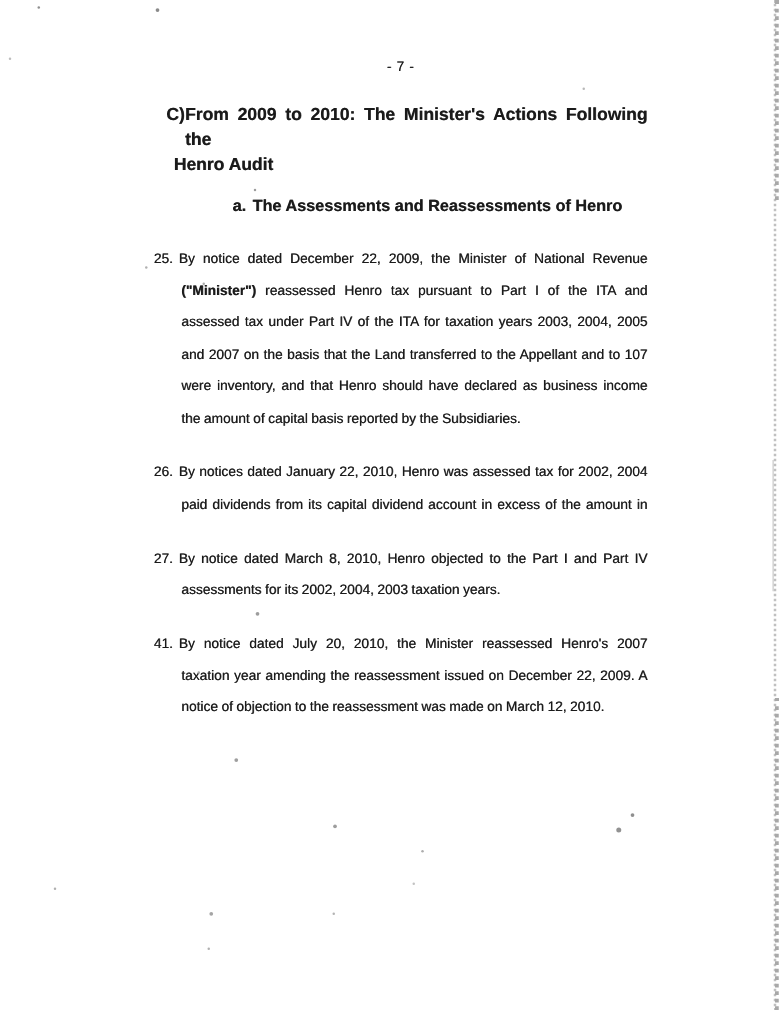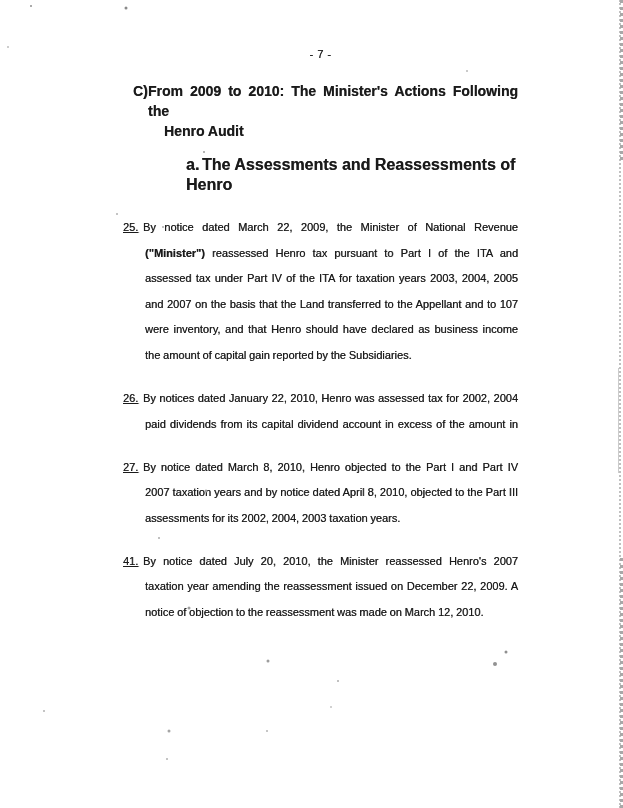--- a/index.html
+++ b/index.html
@@ -18,36 +18,36 @@
   .page-number{
     margin-top:47px;
     text-align:center;
     font-size:11px;line-height:14px;letter-spacing:0.5px;
   }
   .heading{
     margin-top:20px;
     font-weight:bold;font-size:14px;line-height:20px;
   }
   .h1{margin-left:25px;text-indent:-15px;text-align:justify;text-align-last:justify;}
-  .h2{margin-left:41px;}
+  .h2{margin-left:16px;}
   .hlabel{display:inline-block;width:15px;text-indent:0;}
   .subheading{
     margin-top:14px;margin-left:63px;
-    font-weight:bold;font-size:16px;line-height:20px;
+    font-weight:bold;font-size:13px;line-height:20px;
   }
   .slabel{display:inline-block;width:16px;}
   .paras{margin-top:20px;font-size:11px;}
   .para{
     margin-left:22px;margin-bottom:17.4px;
     line-height:25.6px;word-spacing:-0.3px;
   }
   .bline{text-align:justify;min-height:25.6px;}
   .j{text-align-last:justify;}
   .first{text-indent:-22px;}
-  .pnum{display:inline-block;width:20px;text-indent:0;text-decoration:underline;}
+  .pnum{display:inline-block;width:20px;text-indent:0;}
   b{font-weight:bold;}
 
   
   .edge-dots{position:absolute;top:0;right:2px;height:808px;width:0;border-right:2px dotted #c0c0c0;}
   .edge-dots-top{position:absolute;top:0;right:0;height:160px;width:0;border-right:3px dotted #a8a8a8;}
   .edge-dots-bottom{position:absolute;bottom:0;right:0;height:250px;width:0;border-right:3px dotted #a8a8a8;}
   .edge-solid{position:absolute;top:368px;right:4px;height:105px;width:1px;background:#cccccc;}
 
   
   .specks{
@@ -85,36 +85,35 @@
   <div class="heading">
     <div class="h1"><span class="hlabel">C)</span><span>From 2009 to 2010: The Minister's Actions Following the</span></div>
     <div class="h2">Henro Audit</div>
   </div>
 
   <div class="subheading"><span class="slabel">a.</span><span>The Assessments and Reassessments of Henro</span></div>
 
   <div class="paras">
 
     <div class="para">
-      <div class="bline j first"><span class="pnum">25.</span><span>By notice dated March 22, 2009, the Minister of National Revenue</span></div>
+      <div class="bline j first"><span class="pnum">25.</span><span>By notice dated December 22, 2009, the Minister of National Revenue</span></div>
       <div class="bline j"><b>("Minister")</b> <span>reassessed Henro tax pursuant to Part I of the ITA and</span></div>
       <div class="bline j">assessed tax under Part IV of the ITA for taxation years 2003, 2004, 2005</div>
       <div class="bline j">and 2007 on the basis that the Land transferred to the Appellant and to 107</div>
       <div class="bline j">were inventory, and that Henro should have declared as business income</div>
-      <div class="bline">the amount of capital gain reported by the Subsidiaries.</div>
+      <div class="bline">the amount of capital basis reported by the Subsidiaries.</div>
     </div>
 
     <div class="para">
       <div class="bline j first"><span class="pnum">26.</span><span>By notices dated January 22, 2010, Henro was assessed tax for 2002, 2004</span></div>
       <div class="bline j">paid dividends from its capital dividend account in excess of the amount in</div>
     </div>
 
     <div class="para">
       <div class="bline j first"><span class="pnum">27.</span><span>By notice dated March 8, 2010, Henro objected to the Part I and Part IV</span></div>
-      <div class="bline j">2007 taxation years and by notice dated April 8, 2010, objected to the Part III</div>
       <div class="bline">assessments for its 2002, 2004, 2003 taxation years.</div>
     </div>
 
     <div class="para">
       <div class="bline j first"><span class="pnum">41.</span><span>By notice dated July 20, 2010, the Minister reassessed Henro's 2007</span></div>
       <div class="bline j">taxation year amending the reassessment issued on December 22, 2009. A</div>
       <div class="bline">notice of objection to the reassessment was made on March 12, 2010.</div>
     </div>
 
   </div>

